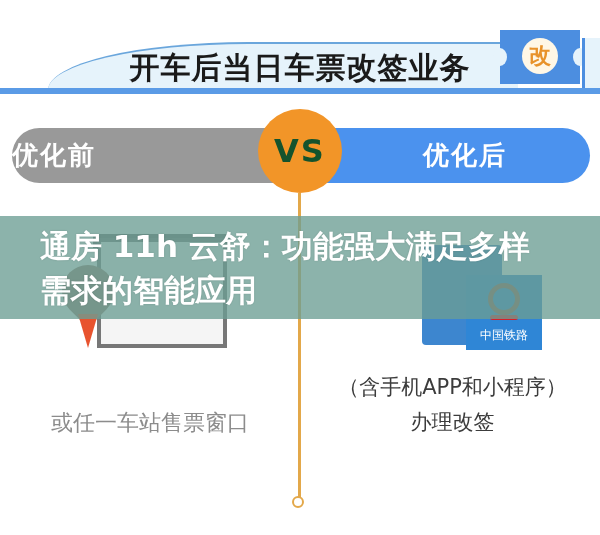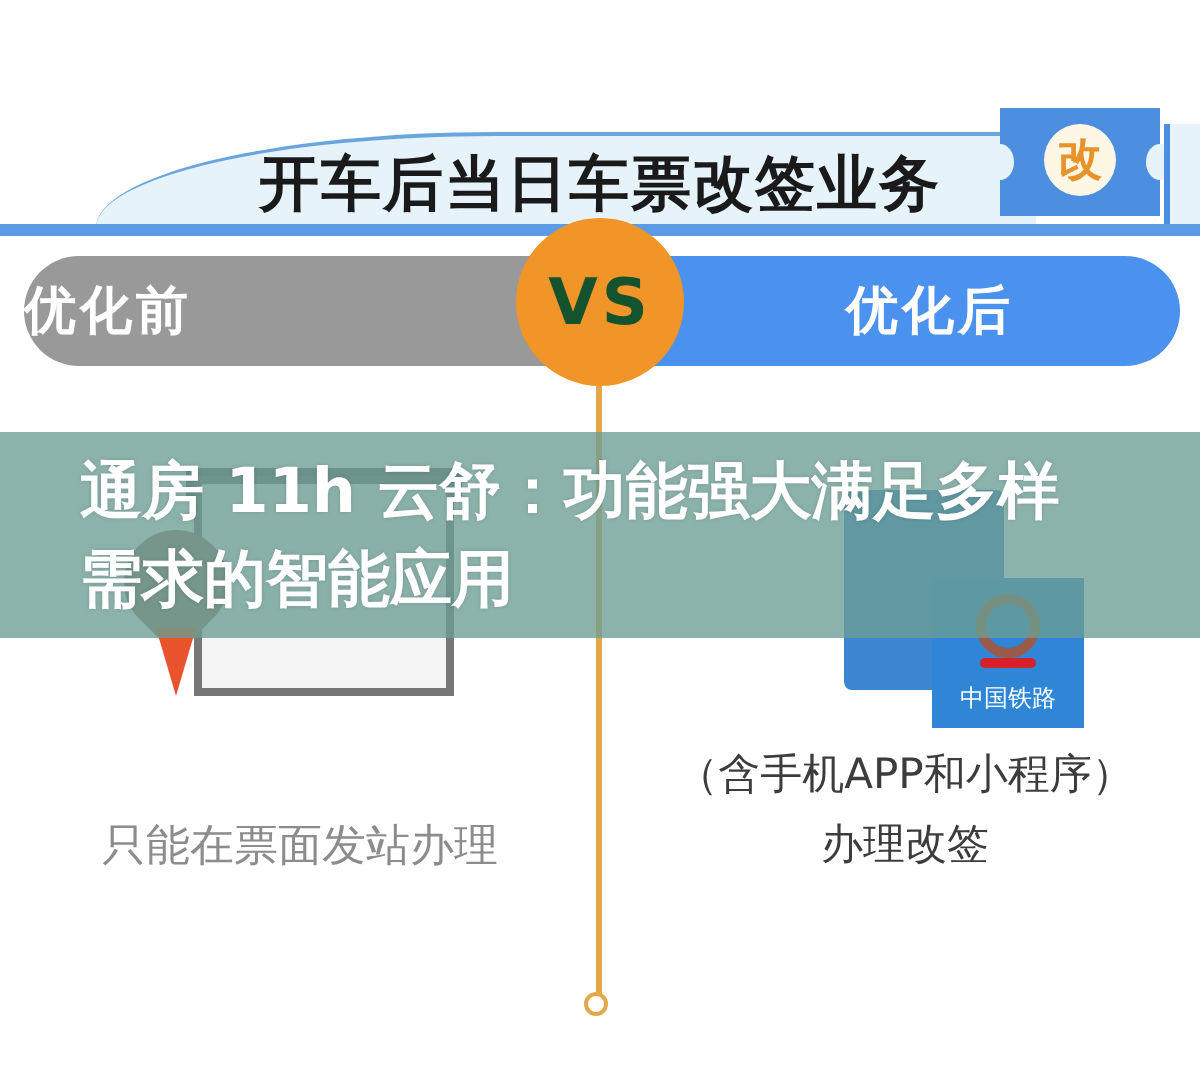--- a/index.html
+++ b/index.html
@@ -2,21 +2,21 @@
 <html><head>
   <meta charset="utf-8">
   <style>
     html, body { margin: 0; padding: 0; }
     body {
       width: 600px; height: 535px; position: relative; overflow: hidden;
       background: #ffffff;
       font-family: "DejaVu Sans", "Liberation Sans", sans-serif;
     }
     
-    .header-wrap { position: absolute; left: 0; top: 0; width: 600px; height: 110px; margin-top: 24px; }
+    .header-wrap { position: absolute; left: 0; top: 0; width: 600px; height: 110px; }
     .header-line { position: absolute; left: 0; top: 88px; width: 600px; height: 6px; background: #5b9be6; }
     .train-body {
       position: absolute; left: 48px; top: 42px; width: 470px; height: 48px;
       background: #e6f3fb; border-top: 2px solid #6aa6dc;
       border-top-left-radius: 200px 48px;
       box-sizing: border-box;
     }
     .header-title {
       position: absolute; left: 100px; top: 48px; width: 400px; text-align: center;
       font-family: "DejaVu Serif", "Liberation Serif", serif;
@@ -69,21 +69,21 @@
       transform: rotate(-45deg); background: #9a7c6c;
     }
     .pin-tip { position: absolute; left: 18px; top: 94px; width: 0; height: 0;
       border-left: 10px solid transparent; border-right: 10px solid transparent; border-top: 34px solid #e8532e; }
     .station-box { position: absolute; left: 37px; top: 18px; width: 130px; height: 110px;
       border: 4px solid #777; box-sizing: border-box; background: #f5f5f5; }
     .station-roof { position: absolute; left: 33px; top: 14px; width: 138px; height: 14px; background: #6a6a6a; }
 
     .illus-right { position: absolute; left: 410px; top: 225px; width: 160px; height: 130px; }
     .laptop { position: absolute; left: 12px; top: 20px; width: 80px; height: 100px; background: #3d86cf; border-radius: 4px; }
-    .crr-logo { position: absolute; left: 56px; top: 64px; width: 76px; height: 75px; background: #2f86d6;
+    .crr-logo { position: absolute; left: 56px; top: 50px; width: 76px; height: 75px; background: #2f86d6;
       display: flex; flex-direction: column; align-items: center; justify-content: flex-end; }
     .crr-mark { position: absolute; left: 22px; top: 8px; width: 32px; height: 32px; border-radius: 50%;
       border: 5px solid #9a5a4c; box-sizing: border-box; }
     .crr-bar { position: absolute; left: 24px; top: 40px; width: 28px; height: 5px; background: #d6202a; border-radius: 3px; }
     .crr-text { color: #ffffff; font-size: 12px; margin-bottom: 6px; }
 
     
     .overlay {
       position: absolute; left: 0; top: 216px; width: 600px; height: 103px;
       background: rgba(108, 158, 148, 0.78);
@@ -146,18 +146,18 @@
     <div class="crr-mark"></div>
     <div class="crr-bar"></div>
     <span class="crr-text">中国铁路</span>
   </div>
 </div>
 
 <div class="overlay">
   <div class="overlay-title">通房 11h 云舒：功能强大满足多样需求的智能应用</div>
 </div>
 
-<div class="before-text">只能在票面发站办理</div>
+<div class="before-text">或任一车站售票窗口</div>
 
 <div class="after-text">
   <div>（含手机APP和小程序）</div>
   <div>办理改签</div>
 </div>
 
 </body></html>

